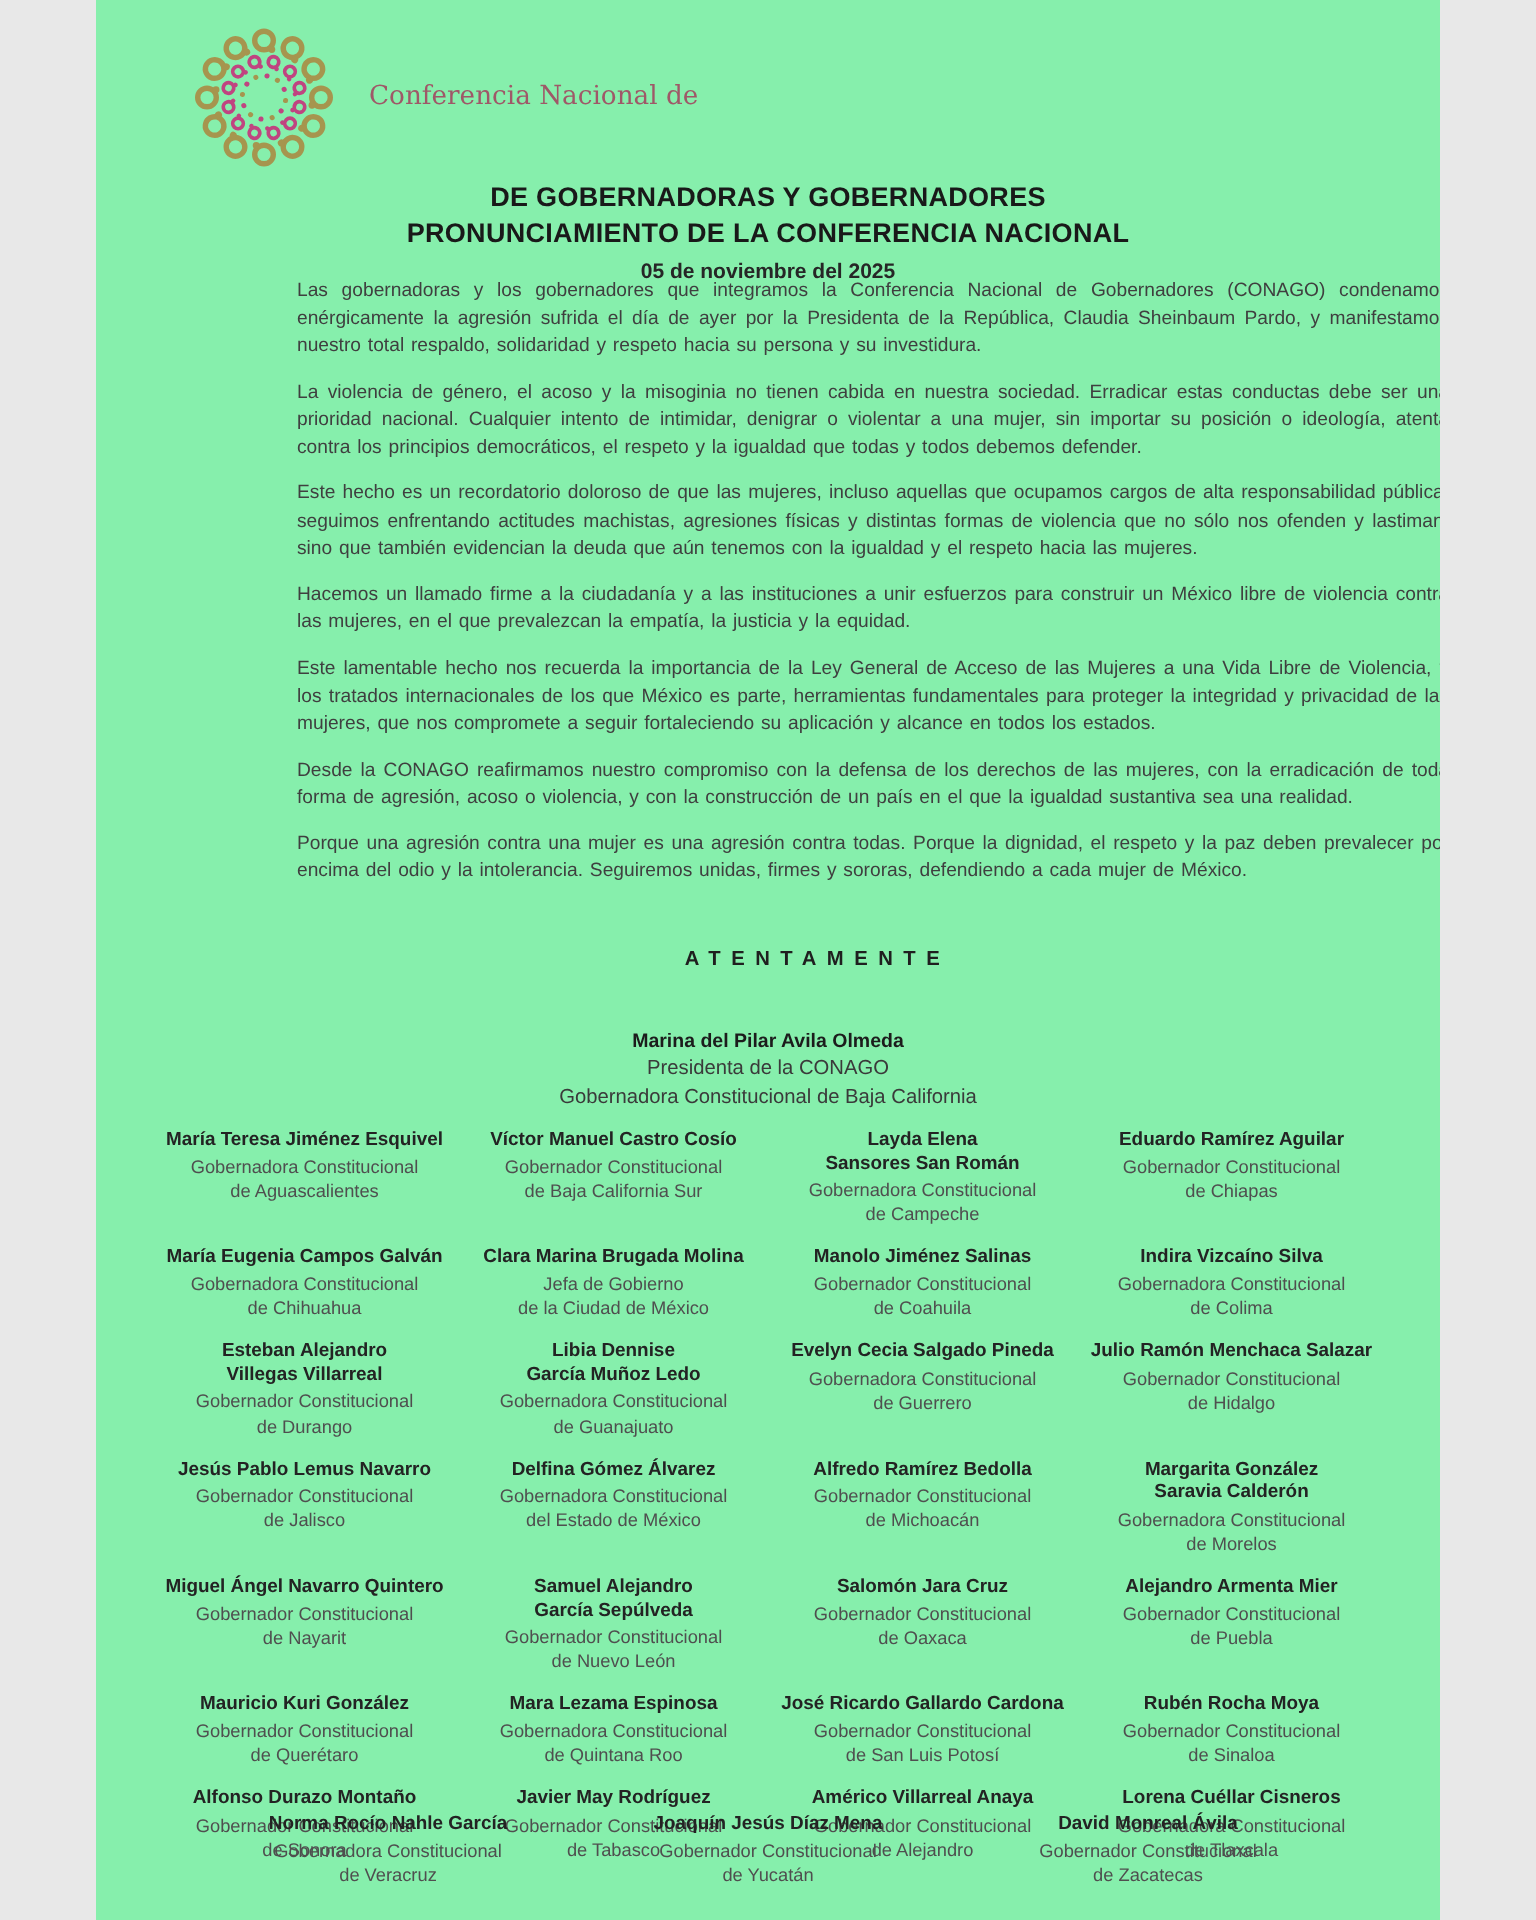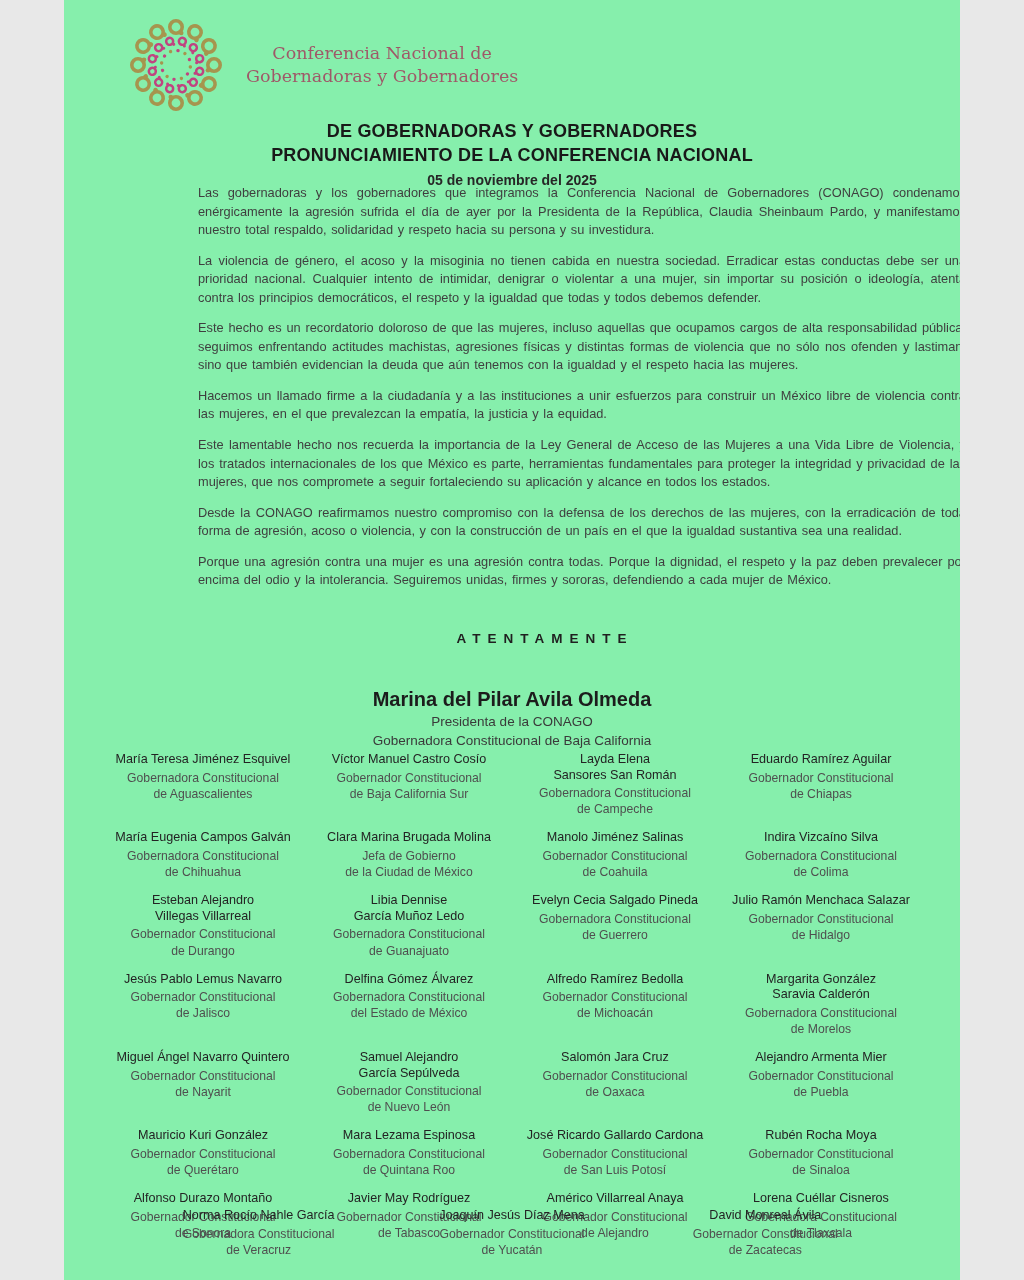--- a/index.html
+++ b/index.html
@@ -39,39 +39,39 @@
     word-spacing:1px;
   }
   
   .closing {
     position:absolute; top:631px; left:0; width:100%;
     text-align:center; font-weight:bold; font-size:13.5px;
     letter-spacing:7px; color:#1f1f1f;margin-left:33px;
   }
   
   .president { position:absolute; top:685px; left:0; width:100%; text-align:center; line-height:1.4; }
-  .president .p-name { font-weight:bold; font-size:20px; color:#1c1c1c; }
+  .president .p-name { font-weight:bold; font-size:13px; color:#1c1c1c; }
   .president .p-line { font-size:13.5px; color:#3a3a3a; }
   
   .sig-grid {
     position:absolute; top:752px; left:50%; transform:translateX(-50%);
     width:818px;
     display:grid; grid-template-columns:repeat(4,1fr);
     column-gap:6px; row-gap:13px;
     align-items:start; text-align:center;
   }
   .sig-grid-last {
     position:absolute; top:1208px; left:50%; transform:translateX(-50%);
     width:760px;
     display:grid; grid-template-columns:repeat(3,1fr);
     align-items:start; text-align:center;
   }
   .sig-cell { }
   .sig-name {
-    font-weight:normal; font-size:12.6px; line-height:1.24;
+    font-weight:bold; font-size:12.6px; line-height:1.24;
     color:#232323; white-space:pre-line;
   }
   .sig-role, .sig-state {
     font-size:12.2px; line-height:1.32; color:#4f4f4f;
   }
   .sig-role { margin-top:2px; }
 </style>
 </head>
 <body>
 
@@ -183,21 +183,20 @@
           <circle cx="5.2" cy="6" r="2.3" fill="#a6954e"></circle>
         </g>
         <g transform="rotate(345) translate(0,-24.5)">
           <circle r="3.5" fill="none" stroke="#c04480" stroke-width="2.5"></circle>
           <circle cx="3.2" cy="4" r="1.5" fill="#c04480"></circle>
         </g>
         <circle transform="rotate(338) translate(0,-14.5)" r="1.7" fill="#a6954e"></circle>
       </svg>
     <div class="logo-text">
       <div>Conferencia Nacional de</div>
-      <div>Gobernadoras y Gobernadores</div>
     </div>
   </div>
 
   <div class="title-block">
     <div class="title-line">DE GOBERNADORAS Y GOBERNADORES</div>
     <div class="title-line">PRONUNCIAMIENTO DE LA CONFERENCIA NACIONAL</div>
     <div class="date-line">05 de noviembre del 2025</div>
   </div>
 
   <div class="body-text" id="body-text">

